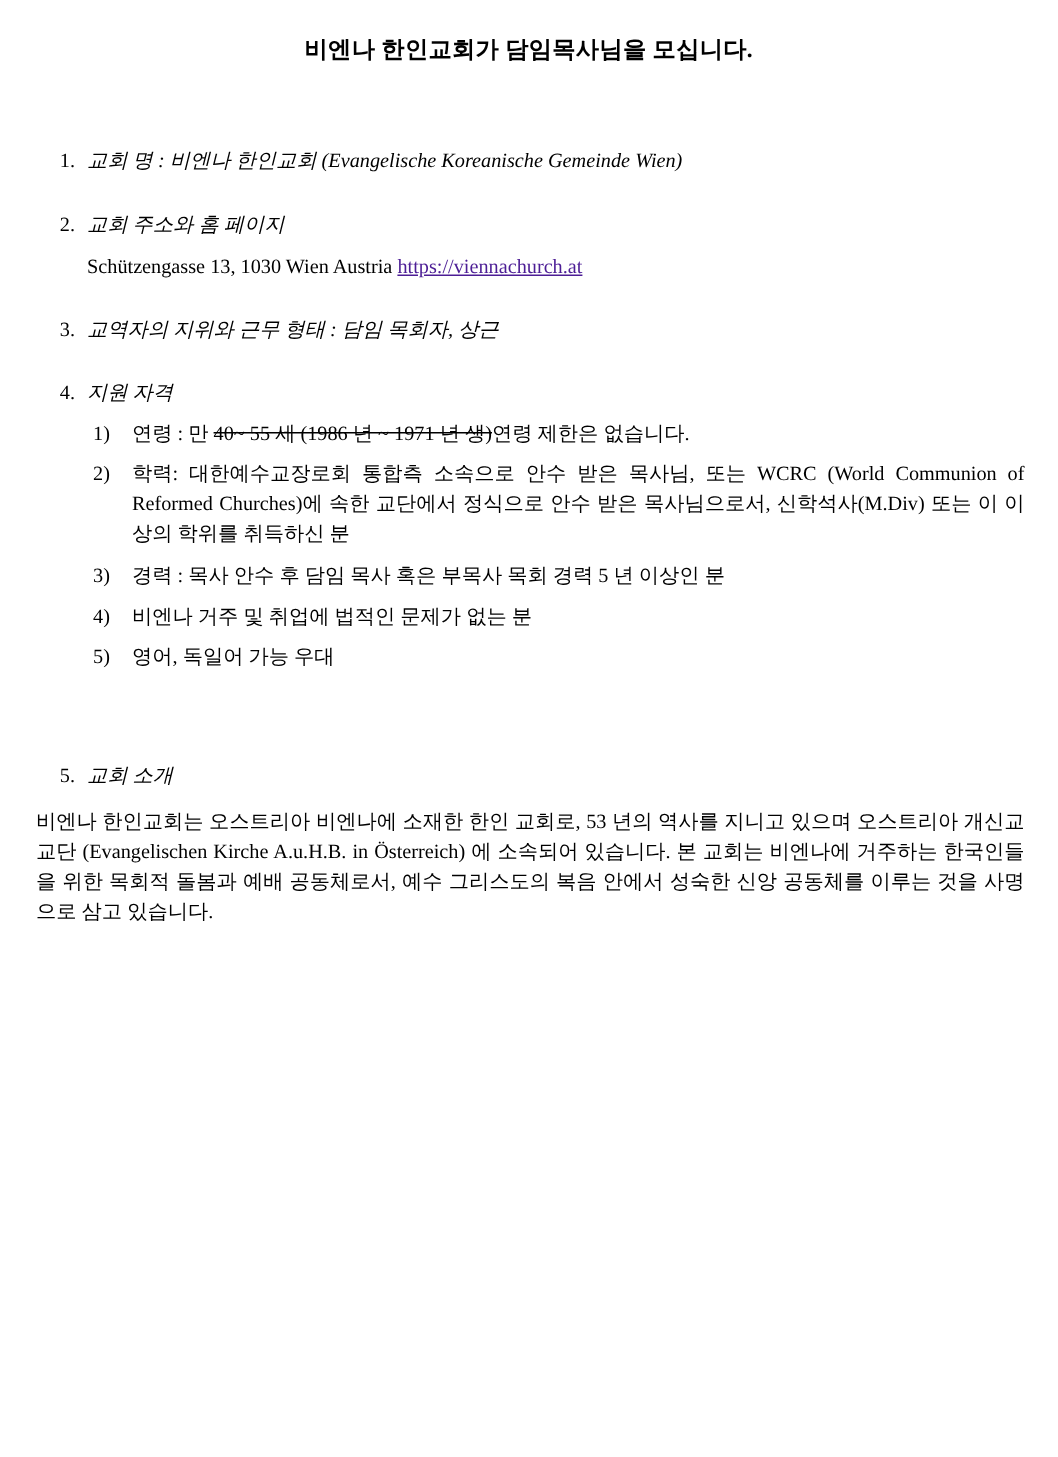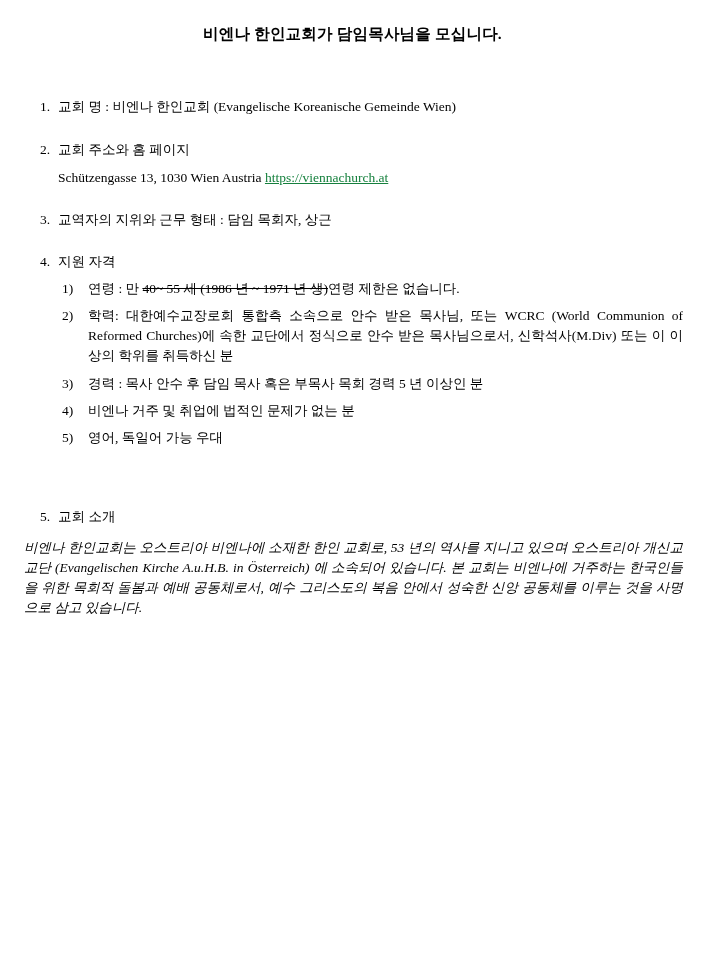--- a/index.html
+++ b/index.html
@@ -44,20 +44,21 @@
   }
   .item-num {
     width: 22px;
     flex: 0 0 22px;
     text-align: right;
     padding-right: 8px;
     box-sizing: content-box;
   }
   .item-text {
     flex: 1 1 auto;
+    font-style: italic;
   }
   .item-sub {
     padding-left: 36px;
     margin-top: 8px;
   }
   .sub-list {
     margin-top: 6px;
   }
   .sub-row {
     display: flex;
@@ -75,28 +76,27 @@
     text-justify: inter-word;
   }
   .strike {
     text-decoration: line-through;
   }
   .note-line {
     padding-left: 105px;
     margin: 4px 0 8px 0;
   }
   a.link {
-    color: #15803d;
+    color: #4c1d95;
   }
   .body-para {
     margin: 0 0 14px 0;
     text-align: justify;
     text-justify: inter-word;
     padding-left: 2px;
-    font-style: italic;
   }
   .body-block {
     margin-top: 10px;
   }
 </style>
 </head>
 <body>
 
 <div class="page">
 

